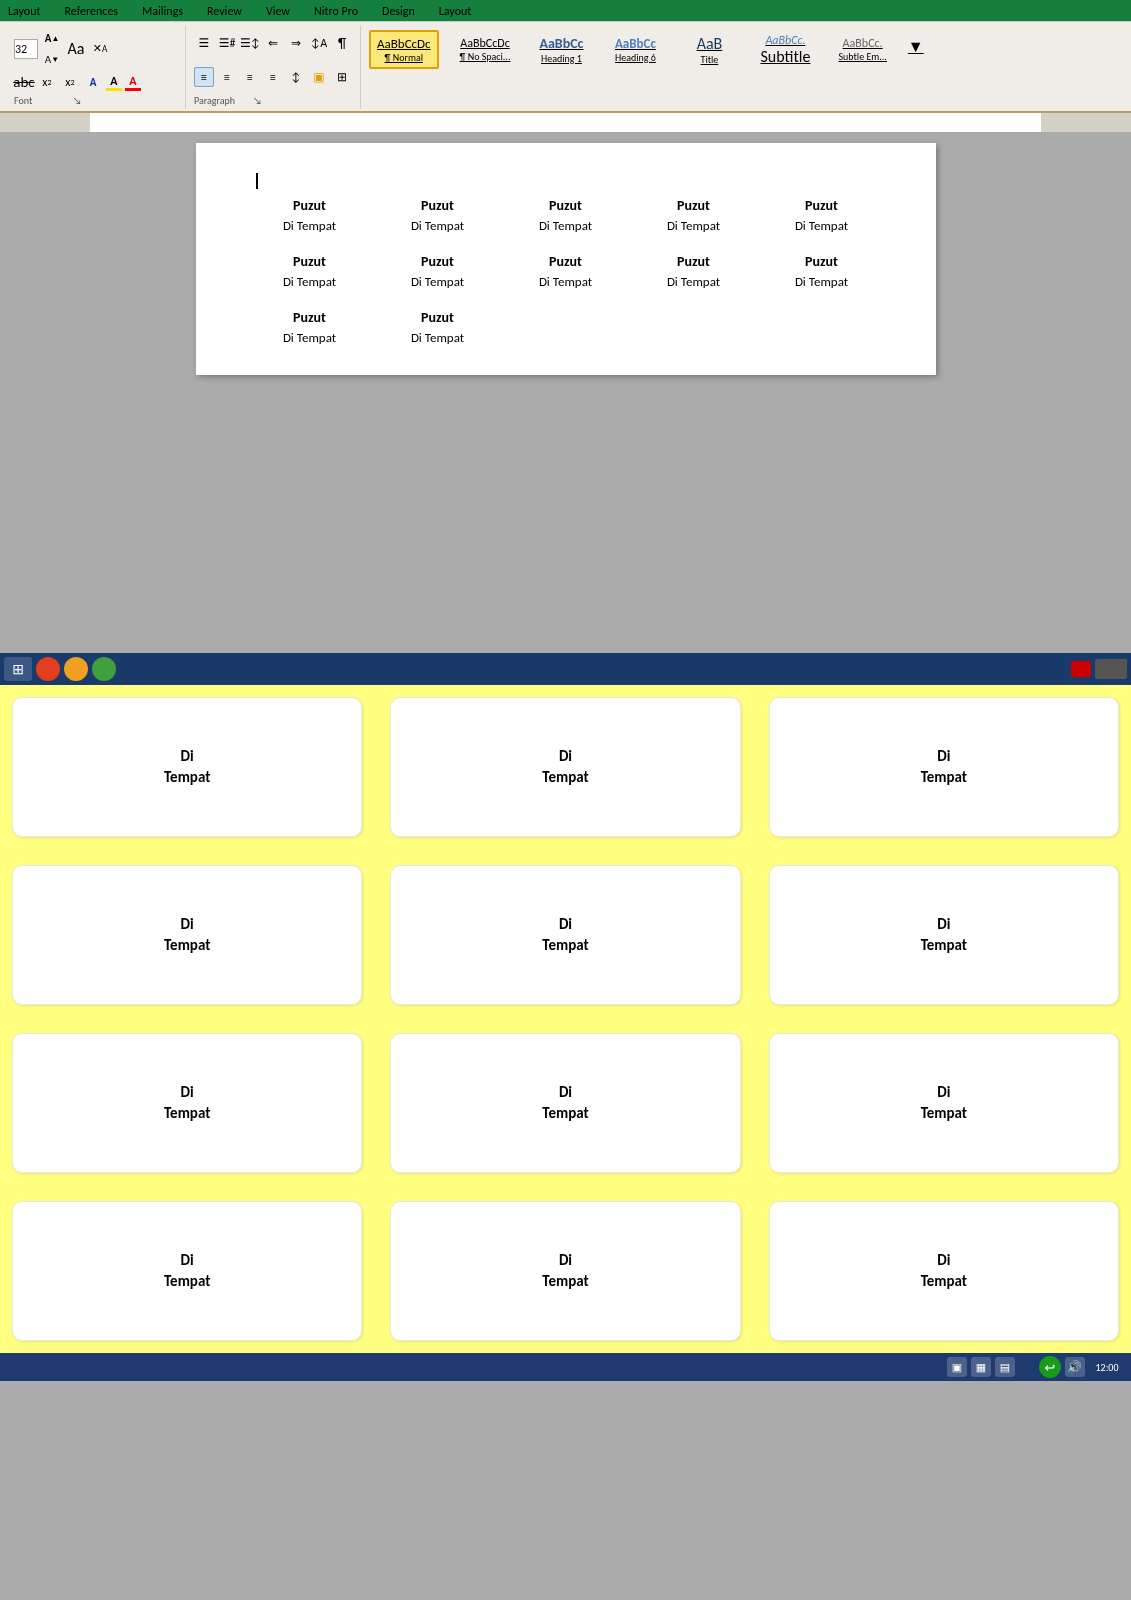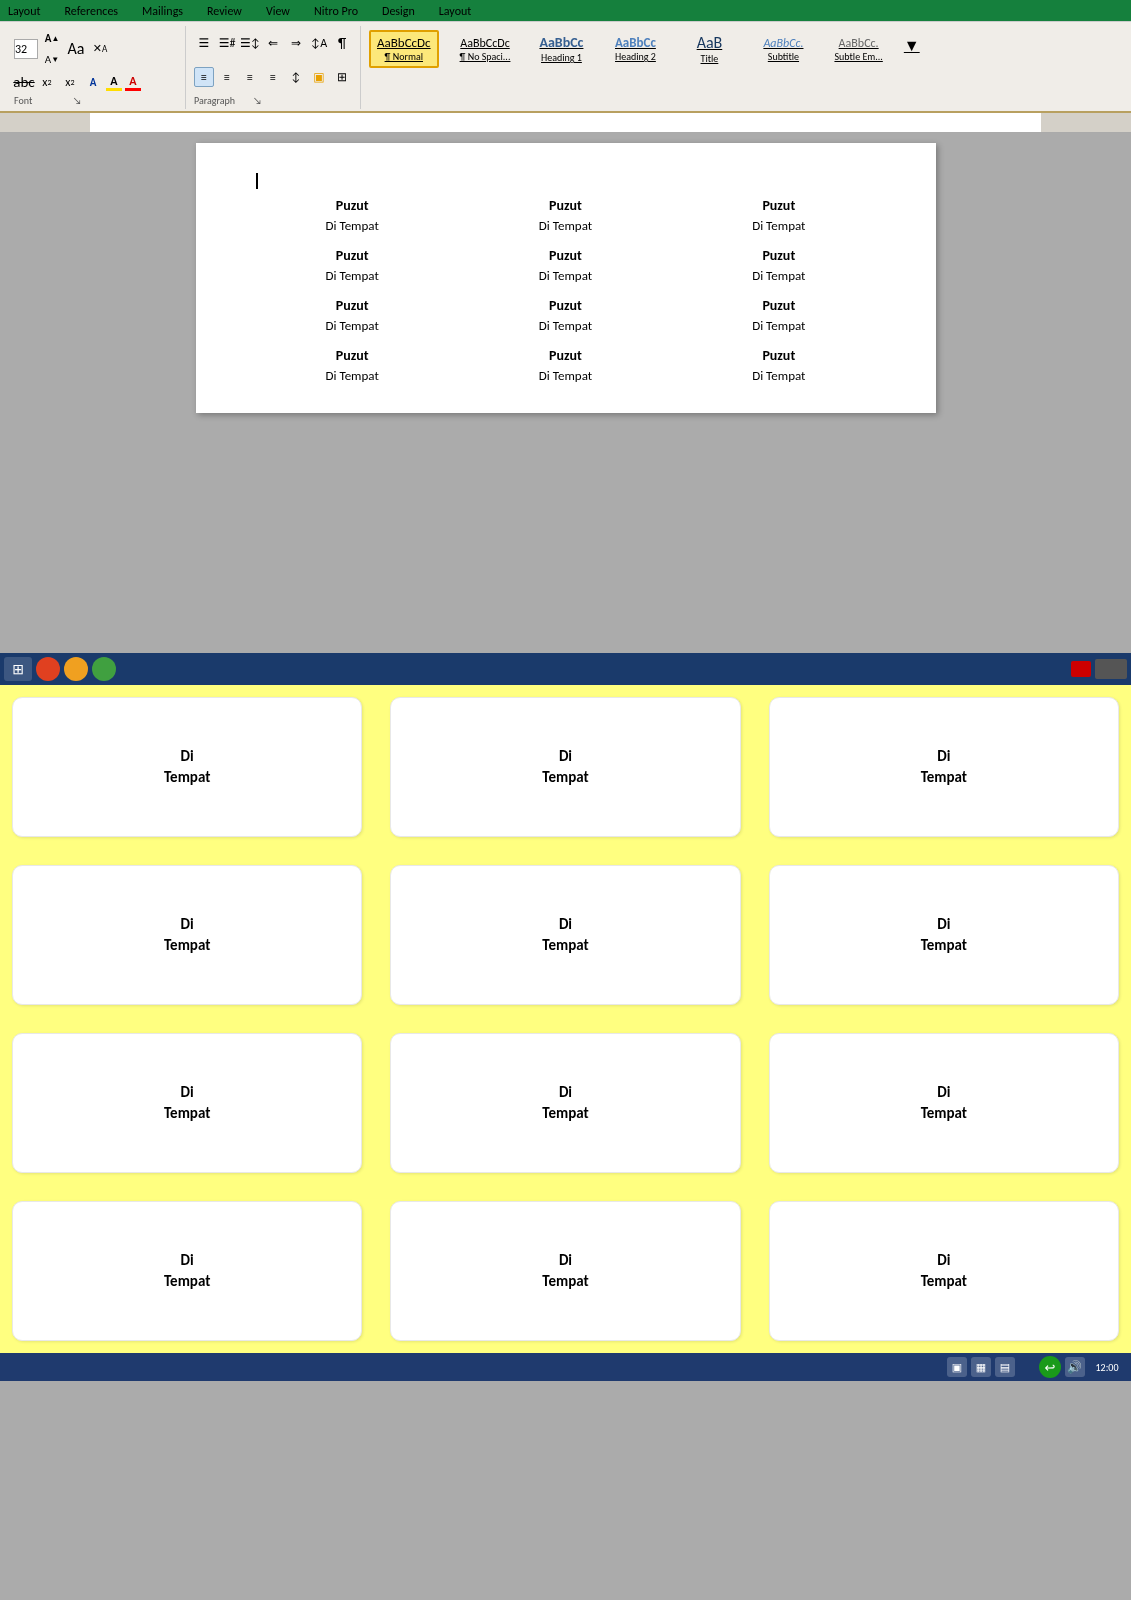--- a/index.html
+++ b/index.html
@@ -93,22 +93,22 @@
     }
     .page {
       background: white;
       width: 740px;
       margin: 0 auto;
       padding: 30px 60px;
       box-shadow: 2px 2px 6px rgba(0,0,0,0.3);
     }
     .doc-grid {
       display: grid;
-      grid-template-columns: repeat(3, 1fr);
-      gap: 14px 20px;
+      grid-template-columns: repeat(5, 1fr);
+      gap: 20px 20px;
     }
     .doc-cell {
       text-align: center;
     }
     .doc-cell-title {
       font-weight: bold;
       font-size: 14px;
       margin-bottom: 4px;
     }
     .doc-cell-sub {
@@ -290,31 +290,31 @@
           <div style="font-size:10px;">¶ No Spaci...</div>
         </div>
 
         <div class="style-item">
           <div class="style-h1">AaBbCc</div>
           <div style="font-size:10px;">Heading 1</div>
         </div>
 
         <div class="style-item">
           <div class="style-h2">AaBbCc</div>
-          <div style="font-size:10px;">Heading 2</div>
+          <div style="font-size:10px;">Heading 6</div>
         </div>
 
         <div class="style-item">
           <div class="style-title">AaB</div>
           <div style="font-size:10px;">Title</div>
         </div>
 
         <div class="style-item">
           <div class="style-subtitle">AaBbCc.</div>
-          <div style="font-size:10px;">Subtitle</div>
+          <div style="font-size:16px;">Subtitle</div>
         </div>
 
         <div class="style-item">
           <div class="style-subtle">AaBbCc.</div>
           <div style="font-size:10px;">Subtle Em...</div>
         </div>
 
         <div style="display:flex; flex-direction:column; justify-content:flex-end; padding-bottom:14px;">
           <div style="font-size:16px; cursor:pointer; line-height:1;">▼</div>
         </div>

